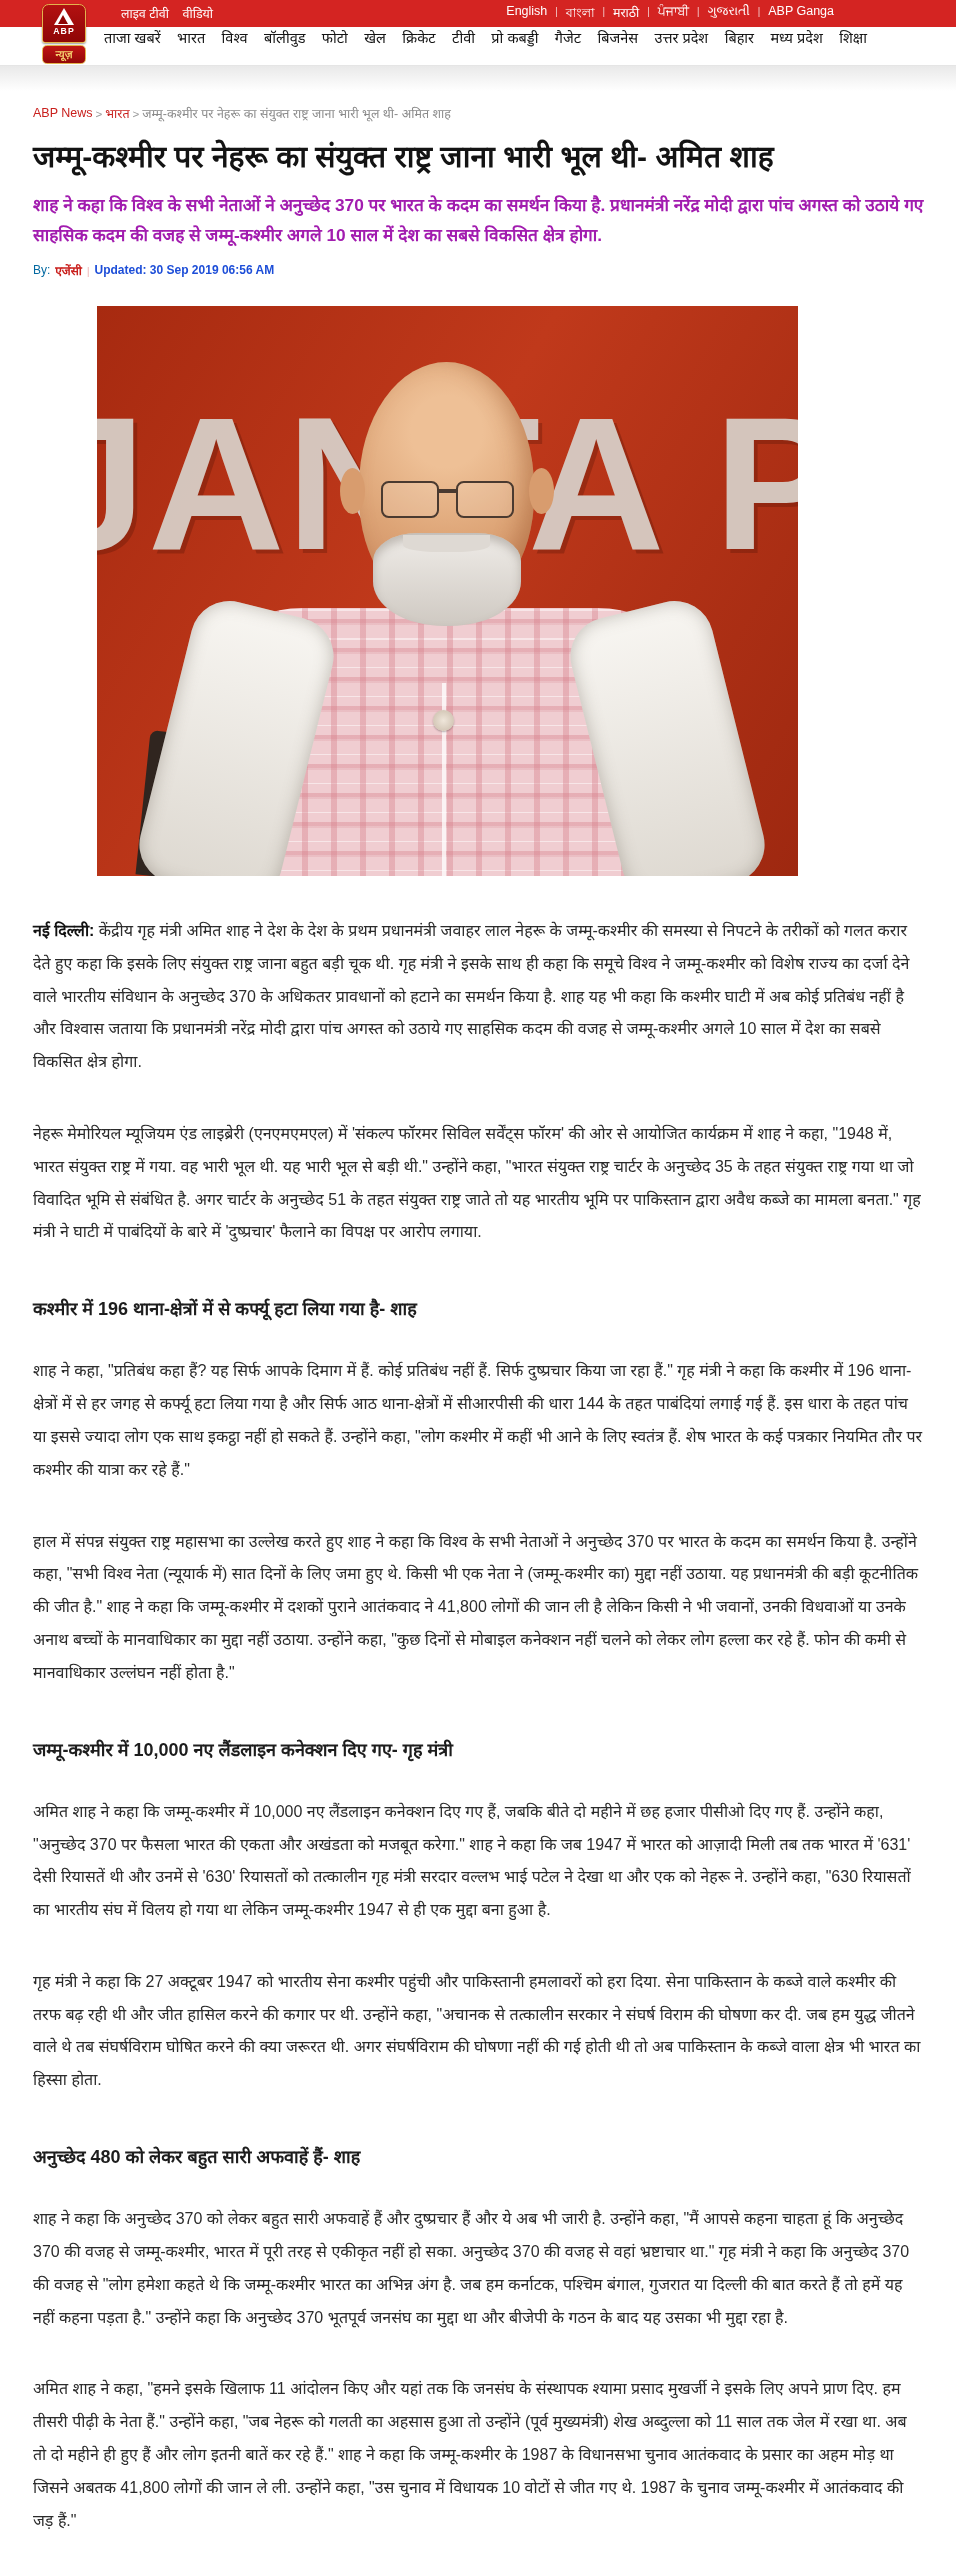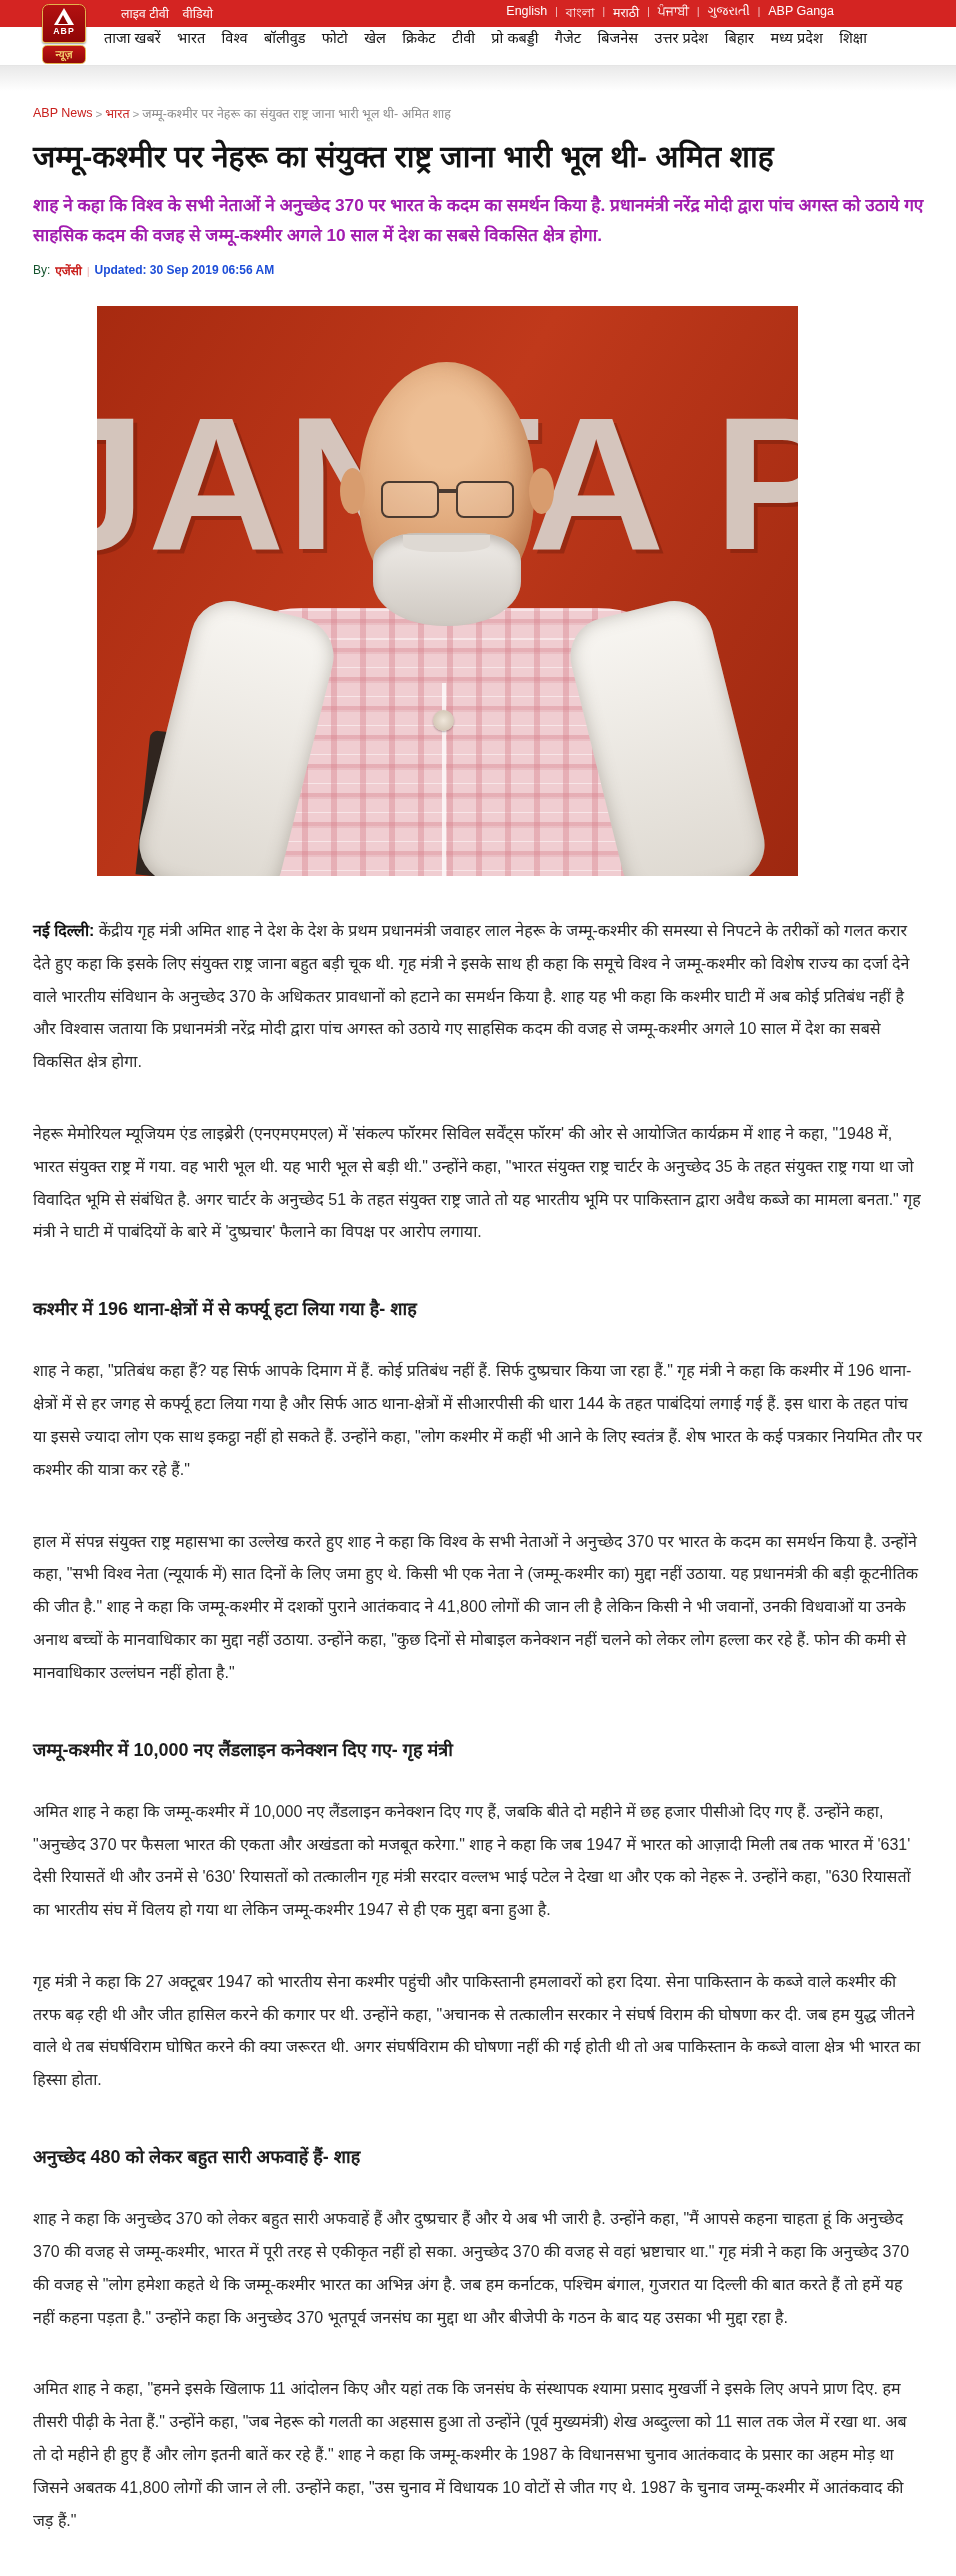--- a/index.html
+++ b/index.html
@@ -76,21 +76,21 @@
     margin-top:15.4px;
     font-size:30px; line-height:1.35; font-weight:700; color:#131313;
   }
   .summary {
     margin-top:13.5px;
     font-size:17.3px; font-weight:700; color:#a21caf; line-height:1.72;
   }
   .byline { margin-top:11.6px; font-size:12px; color:#8a8a8a; display:flex; gap:4.8px; align-items:center; }
   .byline .author { color:#c9201d; font-weight:700; }
   .byline .updated { color:#1d4ed8; font-weight:700; }
-  .byline .by { color:#14532d; }
+  .byline .by { color:#0369a1; }
 
   
   .photo {
     position:relative; width:701px; height:570px;
     margin:27px 0 39px 64px;
     overflow:hidden;
     background:linear-gradient(120deg,#a72a10,#c0391b 45%,#9e2810);
   }
   .backdrop-text {
     position:absolute; top:69px; left:-56px;

